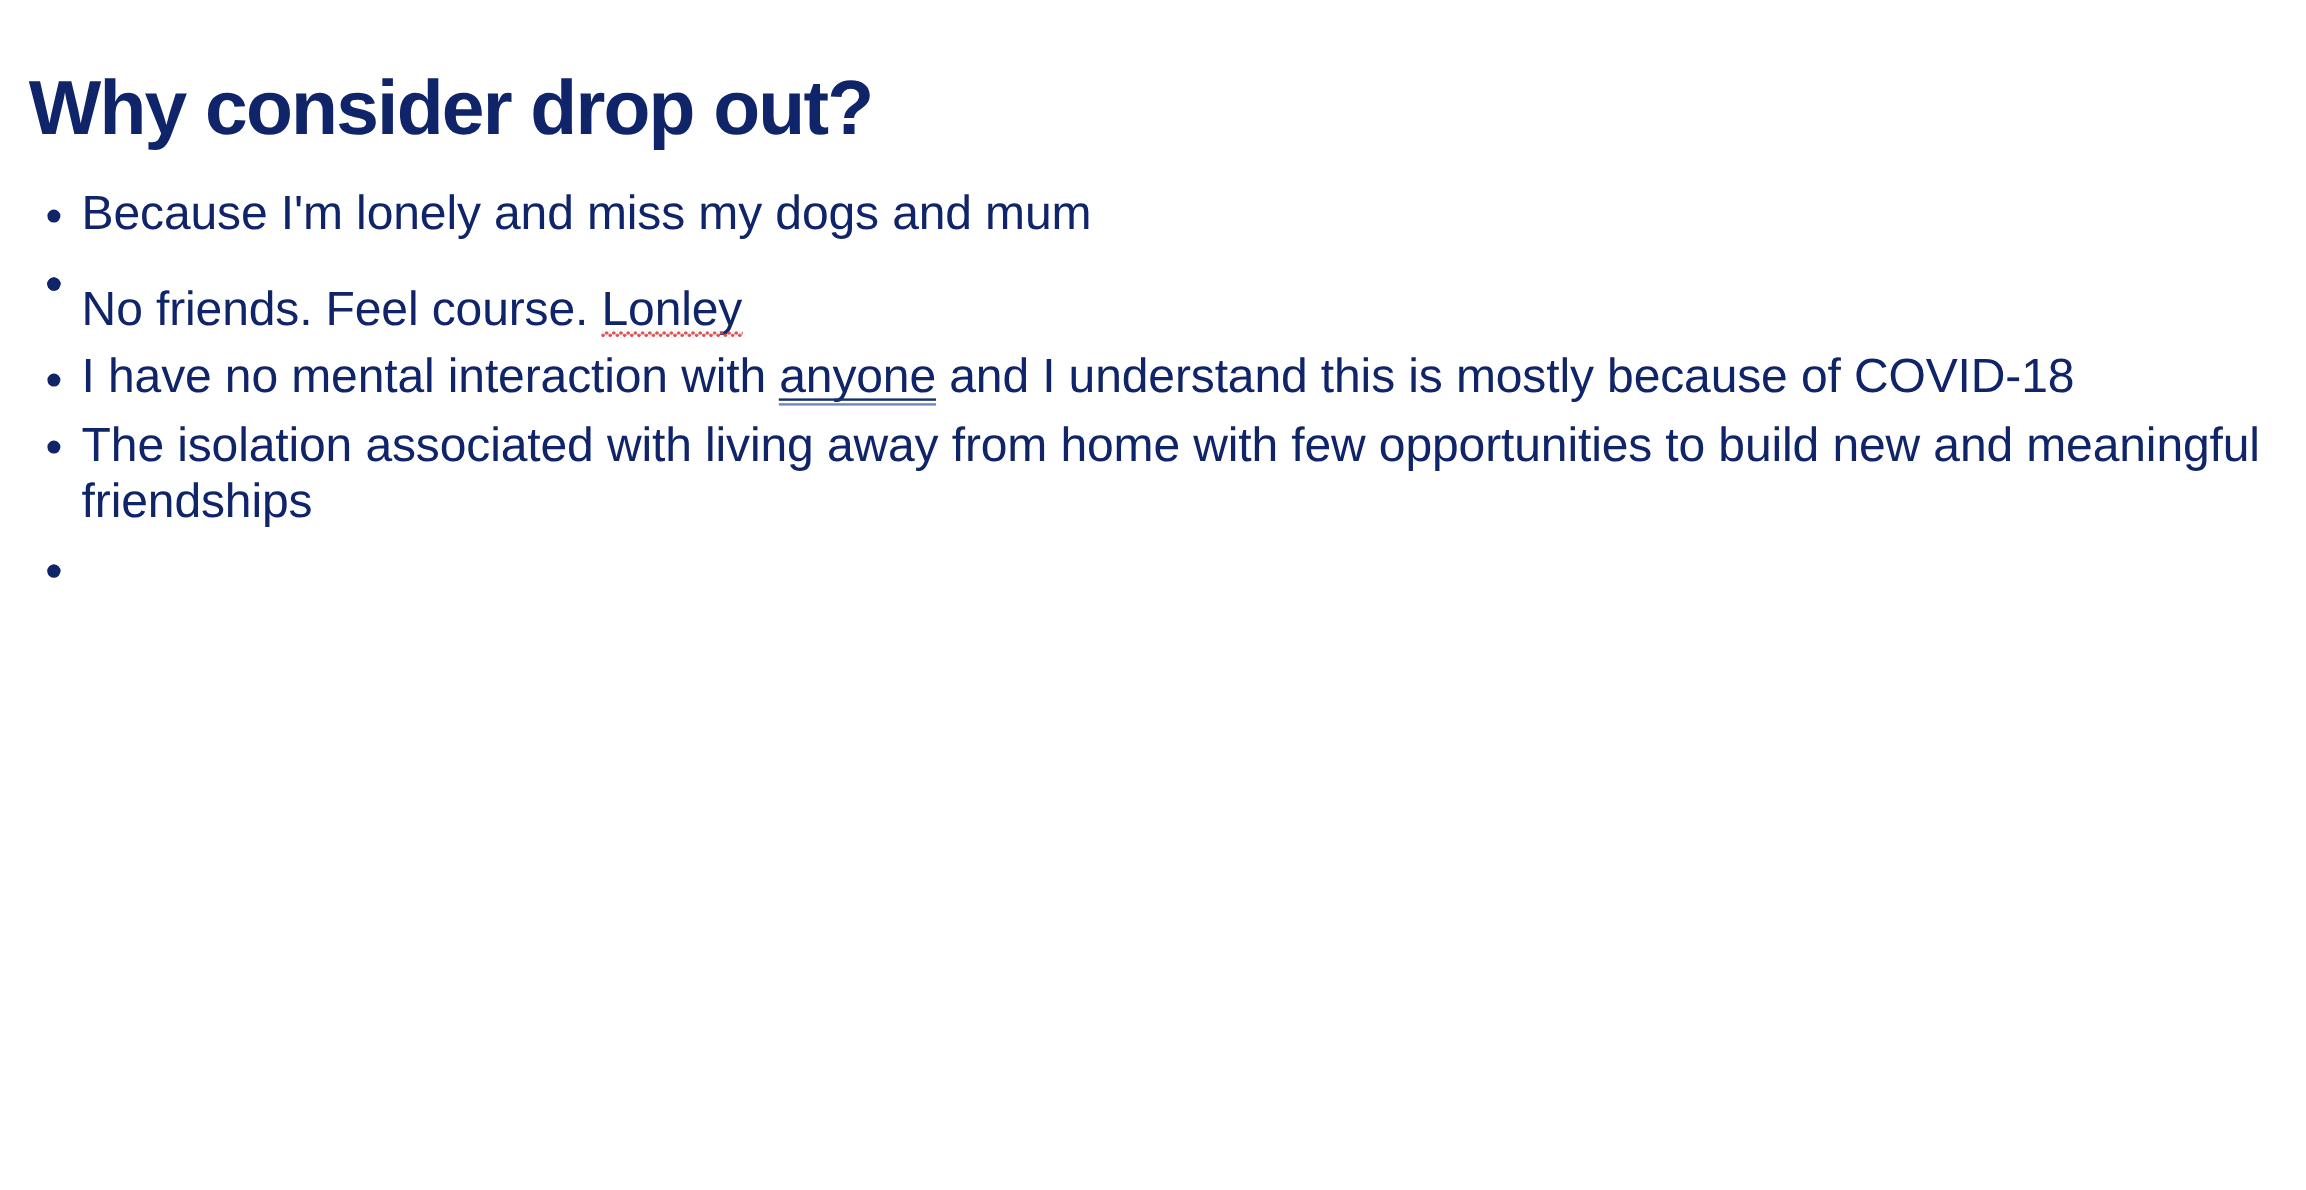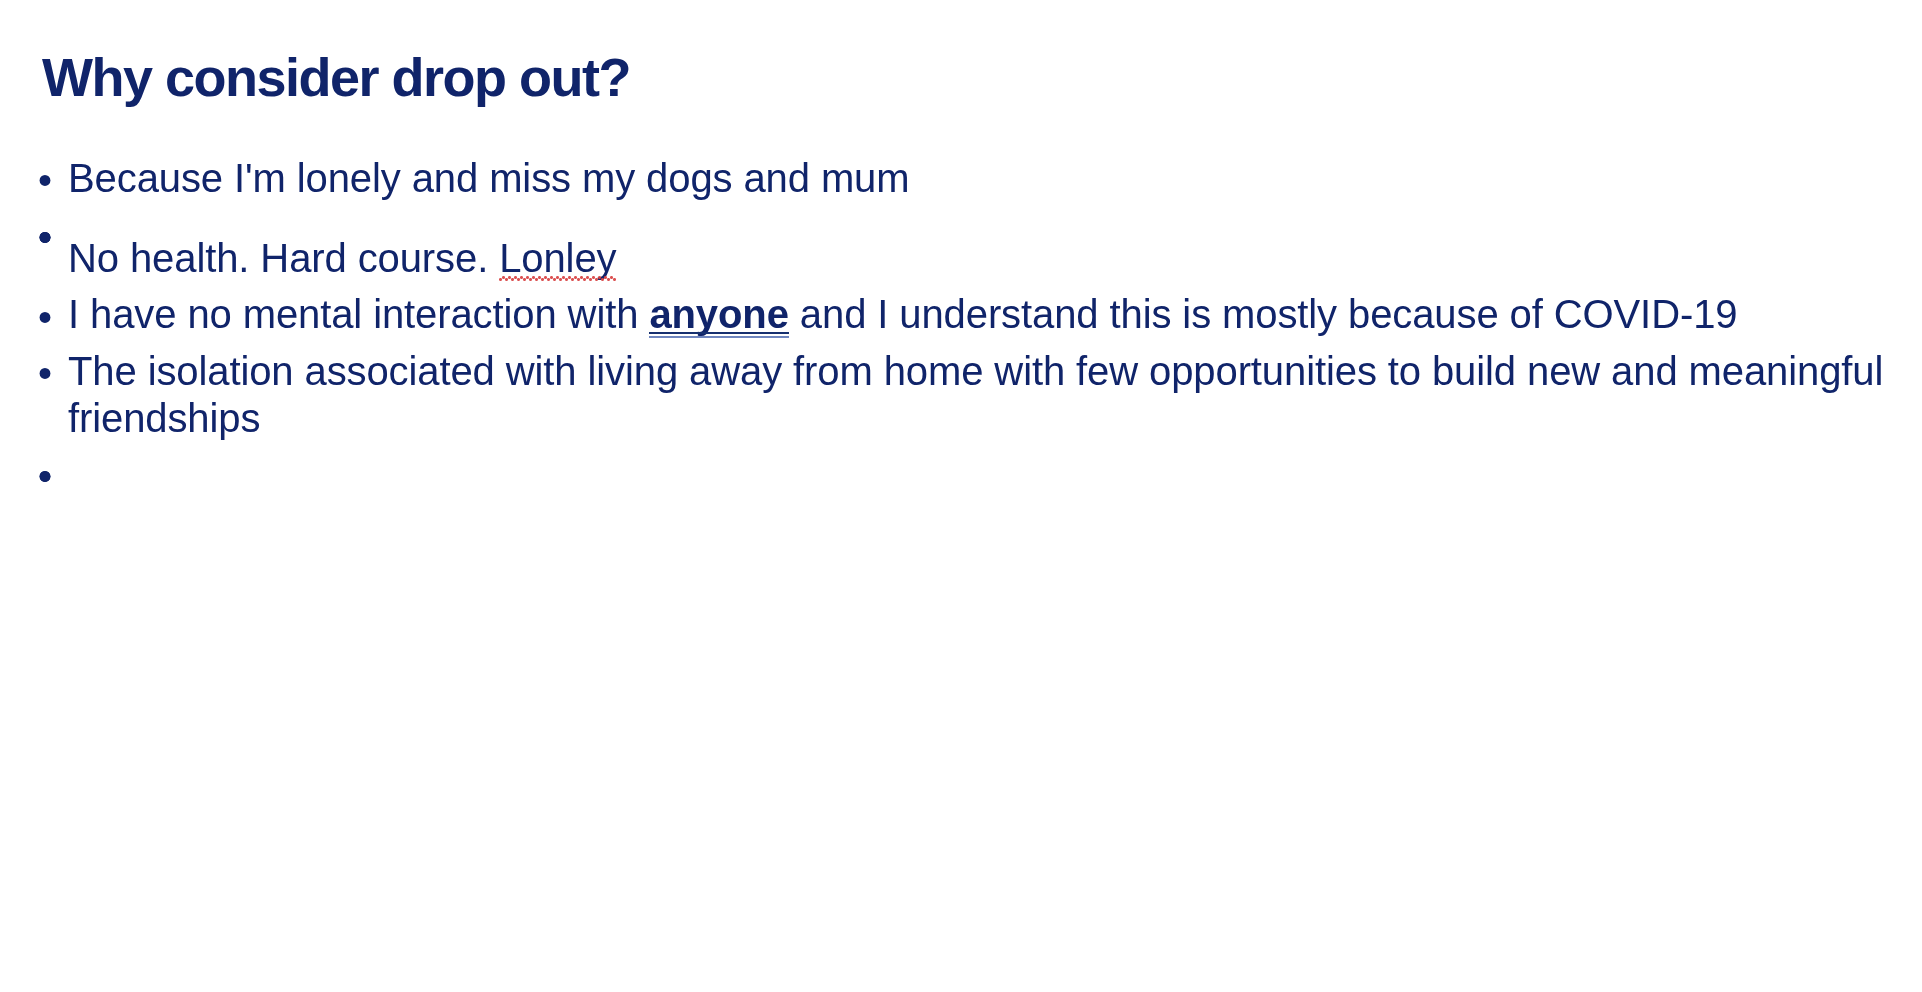--- a/index.html
+++ b/index.html
@@ -16,23 +16,23 @@
   }
   .slide {
     position: relative;
     width: 1922px;
     height: 992px;
     background: #ffffff;
     box-sizing: border-box;
   }
   .slide-title {
     position: absolute;
-    left: 42px;
+    left: 24px;
     top: 12px;
-    font-size: 54px;
+    font-size: 64px;
     font-weight: 700;
     letter-spacing: -1.5px;
     color: #10246a;
     line-height: 1.1;
     white-space: nowrap;
   }
   .bullet-list {
     position: absolute;
     left: 32px;
     top: 155px;
@@ -81,21 +81,20 @@
       radial-gradient(circle at 1.5px 3.5px, #d94444 1.3px, transparent 1.6px),
       radial-gradient(circle at 4.5px 1.5px, #d94444 1.3px, transparent 1.6px);
     background-size: 6px 5px;
     background-repeat: repeat-x;
     opacity: 0.92;
   }
   
   .grammar-mark {
     position: relative;
     display: inline-block;
-    font-weight: bold;
   }
   .grammar-mark::after {
     content: "";
     position: absolute;
     left: 0;
     right: 0;
     bottom: 1px;
     height: 6px;
     border-top: 2px solid #16306f;
     border-bottom: 2px solid #6f86bf;
@@ -119,26 +118,26 @@
     <li class="bullet-item">
       <span class="bullet-marker">•</span>
     </li>
 
     <li class="bullet-item">
       <span class="bullet-marker">•</span>
     </li>
 
     <li class="bullet-item">
       <span class="bullet-marker">•</span>
-      <span class="bullet-text">No health. Hard course. </span><span class="spell-error">Lonley</span><span class="bullet-text"></span>
+      <span class="bullet-text">No friends. Feel course. </span><span class="spell-error">Lonley</span><span class="bullet-text"></span>
     </li>
 
     <li class="bullet-item">
       <span class="bullet-marker">•</span>
-      <span class="bullet-text">I have no mental interaction with </span><span class="grammar-mark">anyone</span><span class="bullet-text"> and I understand this is mostly because of COVID-19</span>
+      <span class="bullet-text">I have no mental interaction with </span><span class="grammar-mark">anyone</span><span class="bullet-text"> and I understand this is mostly because of COVID-18</span>
     </li>
 
     <li class="bullet-item">
       <span class="bullet-marker">•</span>
       <span class="bullet-text">The isolation associated with living away from home with few opportunities to build new and meaningful friendships</span>
     </li>
 
     <li class="bullet-item">
       <span class="bullet-marker">•</span>
     </li>

